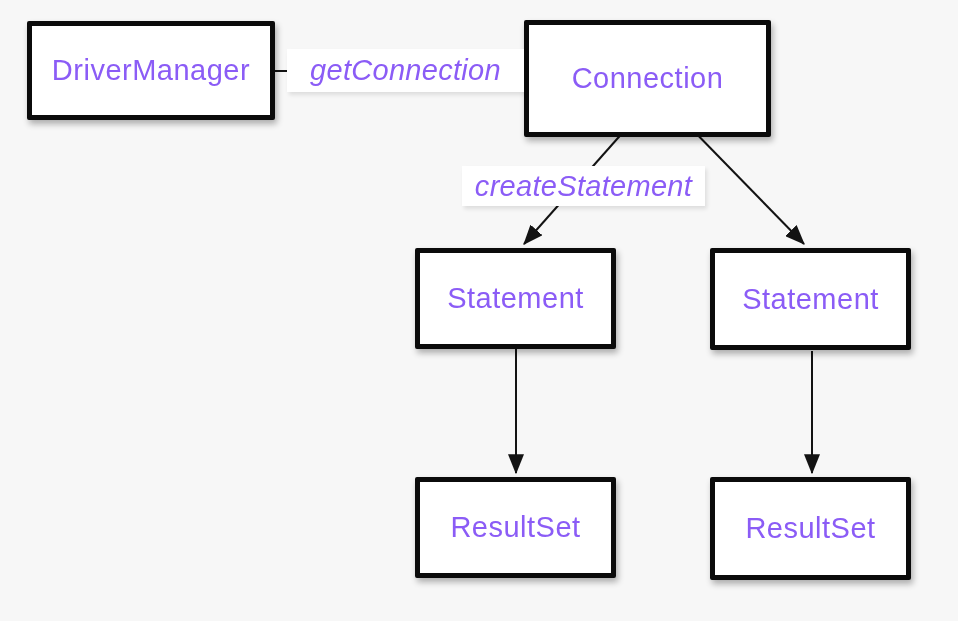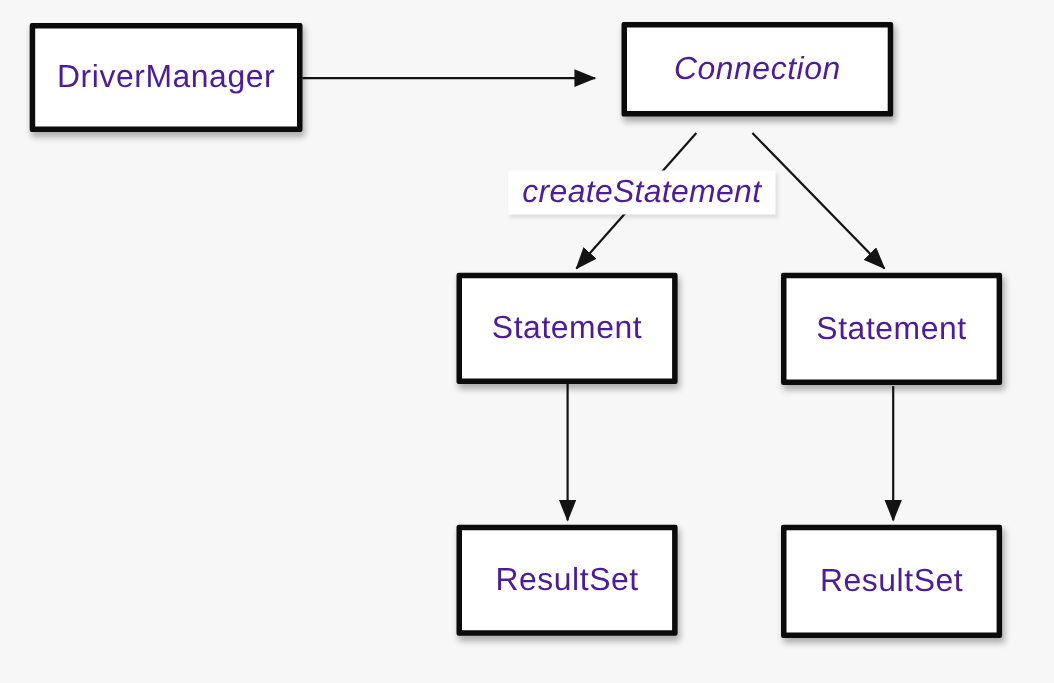--- a/index.html
+++ b/index.html
@@ -7,21 +7,21 @@
     padding: 0;
     background: #f7f7f7;
   }
   .stage {
     position: relative;
     width: 958px;
     height: 621px;
     background: #f7f7f7;
     overflow: hidden;
     font-family: "Liberation Sans", sans-serif;
-    color: #4c1d95;
+    color: #8b5cf6;
   }
   svg.edges {
     position: absolute;
     left: 0;
     top: 0;
     width: 958px;
     height: 621px;
   }
   .node {
     position: absolute;
@@ -31,41 +31,41 @@
     border-radius: 2px;
     box-shadow: 2px 4px 6px rgba(0,0,0,0.30);
     display: flex;
     align-items: center;
     justify-content: center;
     font-size: 29px;
     letter-spacing: 0.5px;
     white-space: nowrap;
   }
   .node-drivermanager { left: 27px;  top: 21px;  width: 248px; height: 99px;  }
-  .node-connection    { left: 565px; top: 20px;  width: 247px; height: 86px; font-style: italic; }
+  .node-connection    { left: 524px; top: 20px;  width: 247px; height: 117px; }
   .node-statement-l   { left: 415px; top: 248px; width: 201px; height: 101px; }
   .node-statement-r   { left: 710px; top: 248px; width: 201px; height: 102px; }
   .node-resultset-l   { left: 415px; top: 477px; width: 201px; height: 101px; }
   .node-resultset-r   { left: 710px; top: 477px; width: 201px; height: 103px; }
 
   .edge-label {
     position: absolute;
     box-sizing: border-box;
     background: #ffffff;
     box-shadow: 2px 3px 4px rgba(0,0,0,0.10);
     display: flex;
     align-items: center;
     justify-content: center;
     font-size: 29px;
     font-style: italic;
     letter-spacing: 0.3px;
     white-space: nowrap;
   }
   .label-getconnection   { left: 287px; top: 49px;  width: 237px; height: 43px; }
-  .label-createstatement { left: 462px; top: 155px; width: 243px; height: 40px; text-align: center; }
+  .label-createstatement { left: 462px; top: 166px; width: 243px; height: 40px; text-align: center; }
   .label-executequery    { left: 406px; top: 390px; width: 217px; height: 38px; }
 </style>
 </head>
 <body>
 
 <div class="stage">
 
   <svg class="edges" viewBox="0 0 958 621" xmlns="http://www.w3.org/2000/svg">
     <defs>
       <marker id="arrow" viewBox="0 0 10 8" refX="9.4" refY="4" markerWidth="10" markerHeight="8" orient="auto" markerUnits="strokeWidth">
@@ -96,17 +96,18 @@
   </div>
 
   <div class="node node-resultset-l">
     <span>ResultSet</span>
   </div>
 
   <div class="node node-resultset-r">
     <span>ResultSet</span>
   </div>
 
+  <div class="edge-label label-getconnection">getConnection</div>
 
   <div class="edge-label label-createstatement">createStatement</div>
 
 
 </div>
 
 </body></html>

